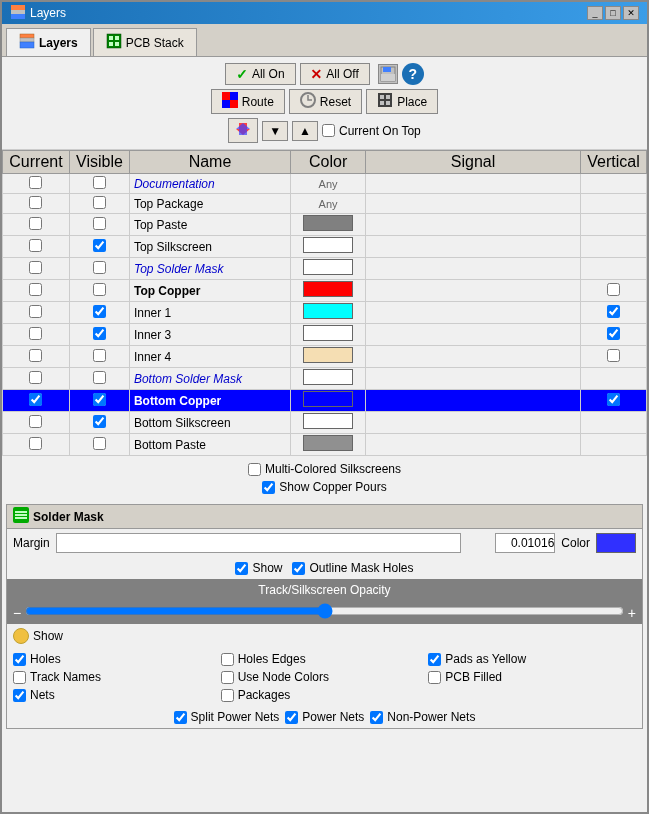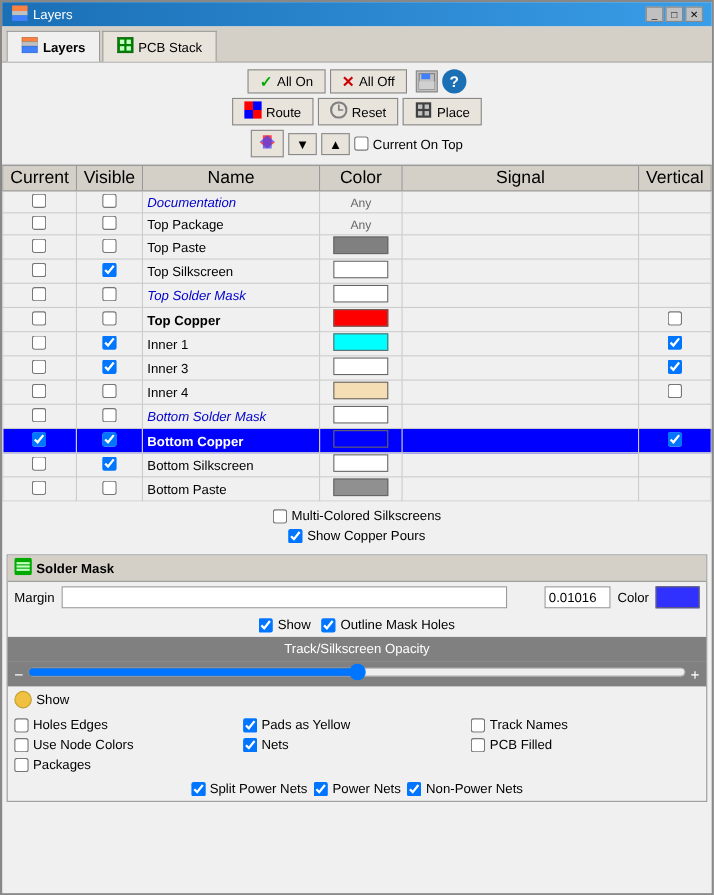--- a/index.html
+++ b/index.html
@@ -178,21 +178,21 @@
       border: 1px solid #999;
       padding: 1px 4px;
     }
     
     .margin-value {
       width: 60px;
       height: 20px;
       border: 1px solid #999;
       background: white;
       display: flex; align-items: center; justify-content: flex-end;
-      padding-right: 12px;
+      padding-right: 0;
       font-size: 12px;
       margin-left: 28px;
     }
     
     .color-box {
       width: 40px;
       height: 20px;
       border: 1px solid #666;
     }
     
@@ -581,44 +581,48 @@
       <span style="color:white; font-size:14px;">+</span>
     </div>
 
     <div class="show-section">
       <span class="show-icon"></span>
       <span>Show</span>
     </div>
 
     <div class="checkboxes-grid">
       <label class="checkbox-item">
+        <input type="checkbox" checked="" style="">
+        <span>Holes</span>
+      </label>
+      <label class="checkbox-item">
         <input type="checkbox" style="">
         <span>Holes Edges</span>
       </label>
       <label class="checkbox-item">
         <input type="checkbox" checked="" style="">
         <span>Pads as Yellow</span>
       </label>
       <label class="checkbox-item">
         <input type="checkbox" style="">
         <span>Track Names</span>
       </label>
       <label class="checkbox-item">
         <input type="checkbox" style="">
         <span>Use Node Colors</span>
       </label>
       <label class="checkbox-item">
-        <input type="checkbox" checked="" style="">
-        <span>Nets</span>
-      </label>
-      <label class="checkbox-item">
         <input type="checkbox" style="">
         <span>PCB Filled</span>
       </label>
       <label class="checkbox-item">
+        <input type="checkbox" checked="" style="">
+        <span>Nets</span>
+      </label>
+      <label class="checkbox-item">
         <input type="checkbox" style="">
         <span>Packages</span>
       </label>
     </div>
 
     <div class="bottom-nets-row">
       <label class="checkbox-item">
         <input type="checkbox" checked="" style="">
         <span>Split Power Nets</span>
       </label>

